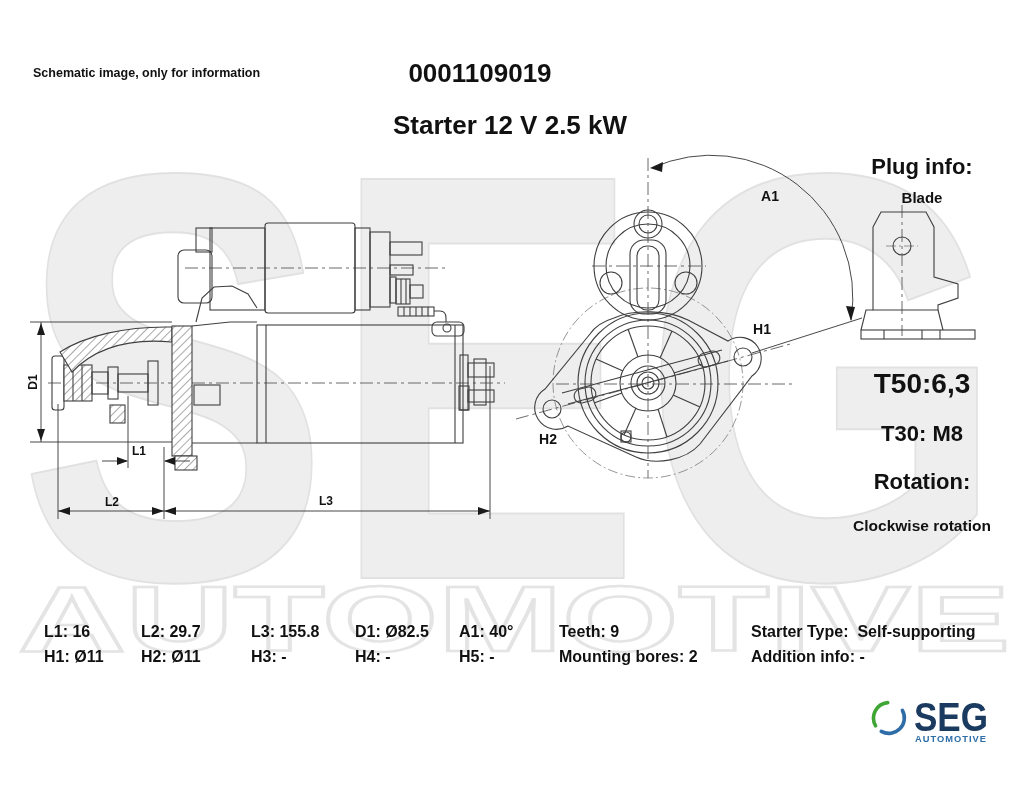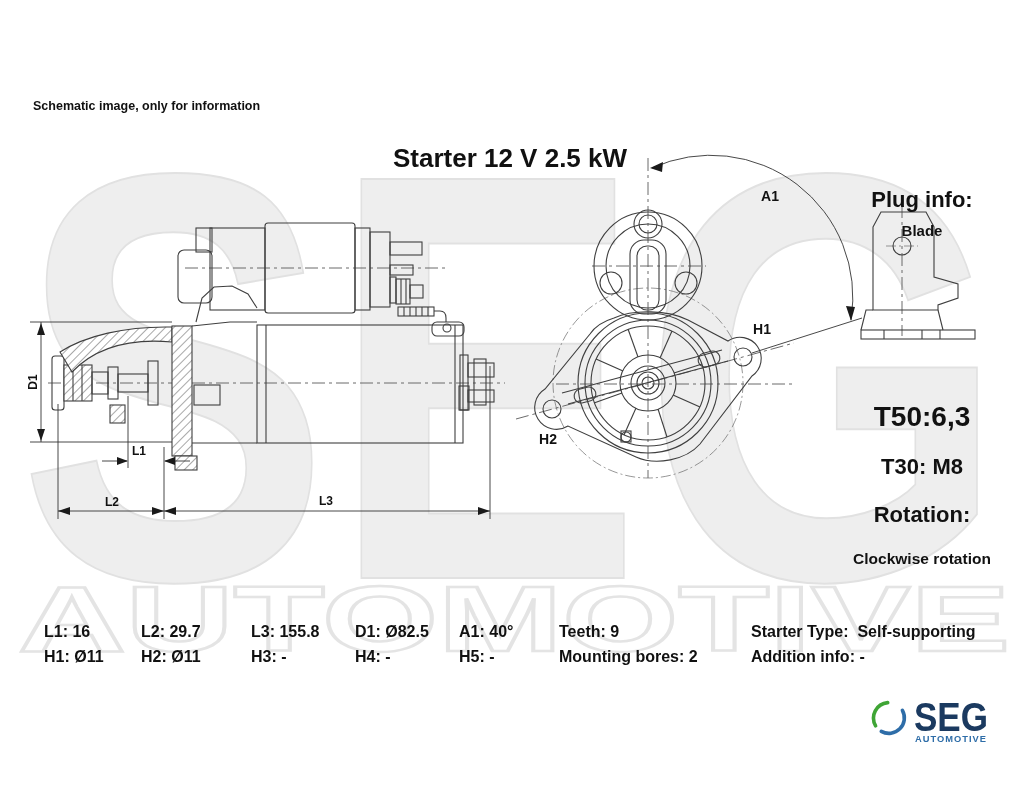--- a/index.html
+++ b/index.html
@@ -1,19 +1,19 @@
 <!DOCTYPE html>
 <html><head>
 <meta charset="utf-8">
 <style>
   html,body{margin:0;padding:0;background:#fff;}
   .page{position:relative;width:1024px;height:791px;background:#fff;overflow:hidden;
         font-family:"Liberation Sans",sans-serif;font-weight:bold;color:#111;}
   .lay{position:absolute;left:0;top:0;width:1024px;height:791px;}
-  .txt{position:absolute;white-space:nowrap;margin-top:33px;}
+  .txt{position:absolute;white-space:nowrap;}
   .ctr{text-align:center;}
   .note{left:33px;top:66px;font-size:12.5px;}
   .pn{left:330px;top:58px;width:300px;font-size:26px;}
   .title{left:350px;top:110px;width:320px;font-size:26px;}
   .plug-h{left:847px;top:154px;width:150px;font-size:22px;}
   .blade-l{left:847px;top:189px;width:150px;font-size:15px;}
   .t50{left:847px;top:368px;width:150px;font-size:28px;}
   .t30{left:847px;top:421px;width:150px;font-size:22px;}
   .rot-h{left:847px;top:469px;width:150px;font-size:22px;}
   .rot-v{left:838px;top:517px;width:168px;font-size:15.5px;}
@@ -222,20 +222,21 @@
         <rect x="861" y="330" width="114" height="9"></rect>
         <line x1="884" y1="330" x2="884" y2="339"></line>
         <line x1="922" y1="330" x2="922" y2="339"></line>
         <line x1="940" y1="330" x2="940" y2="339"></line>
         <circle cx="902" cy="246" r="9"></circle>
       </g>
     </g>
   </svg>
 
   <div class="txt note">Schematic image, only for information</div>
+  <div class="txt pn ctr">0001109019</div>
   <div class="txt title ctr">Starter 12 V 2.5 kW</div>
 
   <div class="txt plug-h ctr">Plug info:</div>
   <div class="txt blade-l ctr">Blade</div>
   <div class="txt t50 ctr">T50:6,3</div>
   <div class="txt t30 ctr">T30: M8</div>
   <div class="txt rot-h ctr">Rotation:</div>
   <div class="txt rot-v ctr">Clockwise rotation</div>
 
   <div>

